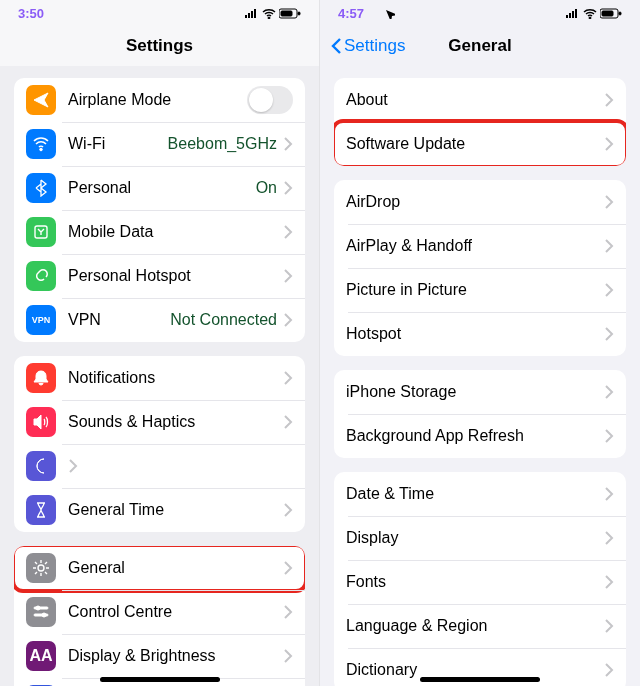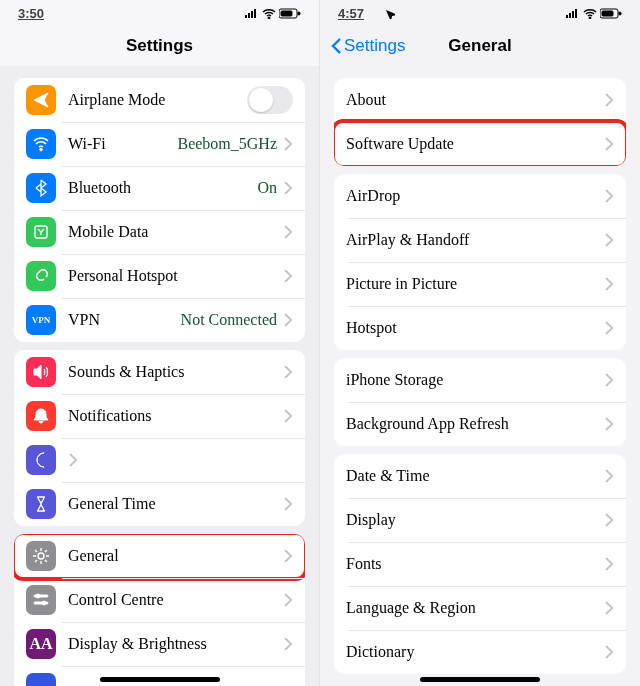--- a/index.html
+++ b/index.html
@@ -10,39 +10,38 @@
     height: 686px;
     overflow: hidden;
     display: flex;
   }
   .phone { width: 320px; height: 686px; background: #f2f2f7; display: flex; flex-direction: column; }
   .phone.left { border-right: 1px solid #e3e3e6; background: #eeeef2; }
 
   .status-bar {
     height: 26px;
     display: flex; justify-content: space-between; align-items: center;
-    padding: 0 18px; font-size: 13px; font-weight: 600; color: #404040;
+    padding: 0 18px; font-size: 13px; font-weight: 600; color: #8b5cf6;
     background: transparent;
-    text-decoration: underline;
   }
   .status-icons { display: flex; align-items: center; gap: 3px; }
 
   .nav-bar { height: 40px; display: flex; align-items: center; justify-content: center; position: relative; }
   .nav-title { font-size: 17px; font-weight: 600; color: #000; }
   .nav-back { position: absolute; left: 10px; display: flex; align-items: center; color: #007aff; font-size: 17px; }
   .nav-back svg { margin-right: 2px; }
 
   .phone.left .status-bar, .phone.left .nav-bar { background: #f7f7f9; }
   .phone.right .status-bar, .phone.right .nav-bar { background: #f2f2f7; }
 
   .scroll { flex: 1; overflow-y: auto; padding: 6px 14px 20px 14px; scrollbar-width: none; }
   .scroll::-webkit-scrollbar { display: none; }
 
   .group {
-    background: #fff; border-radius: 10px; margin: 8px 0; overflow: hidden; font-family: Liberation Serif, serif;
+    background: #fff; border-radius: 10px; margin: 14px 0; overflow: hidden;
   }
   .group:first-child { margin-top: 6px; }
 
   .row {
     display: flex; align-items: center; min-height: 44px;
     padding: 0 12px 0 12px; position: relative;
   }
   .row:not(:first-child)::before {
     content: ""; position: absolute; left: 48px; right: 0; top: 0;
     height: 1px; background: #e5e5ea;
@@ -218,21 +217,21 @@
               <use href="#chev"></use>
             </svg>
           </span>
       </div>
       <div class="row">
         <span class="icon-wrap" style="background:#007aff">
             <svg viewBox="0 0 18 18">
               <use href="#bt"></use>
             </svg>
           </span>
-        <span class="label">Bluetooth</span>
+        <span class="label">Personal</span>
         <span class="value">On</span>
         <span class="chev">
             <svg width="10" height="16">
               <use href="#chev"></use>
             </svg>
           </span>
       </div>
       <div class="row">
         <span class="icon-wrap" style="background:#34c759">
             <svg viewBox="0 0 18 18">
@@ -268,39 +267,39 @@
         <span class="chev">
             <svg width="10" height="16">
               <use href="#chev"></use>
             </svg>
           </span>
       </div>
     </div>
 
     <div class="group">
       <div class="row">
+        <span class="icon-wrap" style="background:#ff3b30">
+            <svg viewBox="0 0 18 18">
+              <use href="#bell"></use>
+            </svg>
+          </span>
+        <span class="label">Notifications</span>
+        <span class="chev">
+            <svg width="10" height="16">
+              <use href="#chev"></use>
+            </svg>
+          </span>
+      </div>
+      <div class="row">
         <span class="icon-wrap" style="background:#ff2d55">
             <svg viewBox="0 0 18 18">
               <use href="#speaker"></use>
             </svg>
           </span>
         <span class="label">Sounds &amp; Haptics</span>
-        <span class="chev">
-            <svg width="10" height="16">
-              <use href="#chev"></use>
-            </svg>
-          </span>
-      </div>
-      <div class="row">
-        <span class="icon-wrap" style="background:#ff3b30">
-            <svg viewBox="0 0 18 18">
-              <use href="#bell"></use>
-            </svg>
-          </span>
-        <span class="label">Notifications</span>
         <span class="chev">
             <svg width="10" height="16">
               <use href="#chev"></use>
             </svg>
           </span>
       </div>
       <div class="row">
         <span class="icon-wrap" style="background:#5856d6">
             <svg viewBox="0 0 18 18">
               <use href="#moon"></use>

